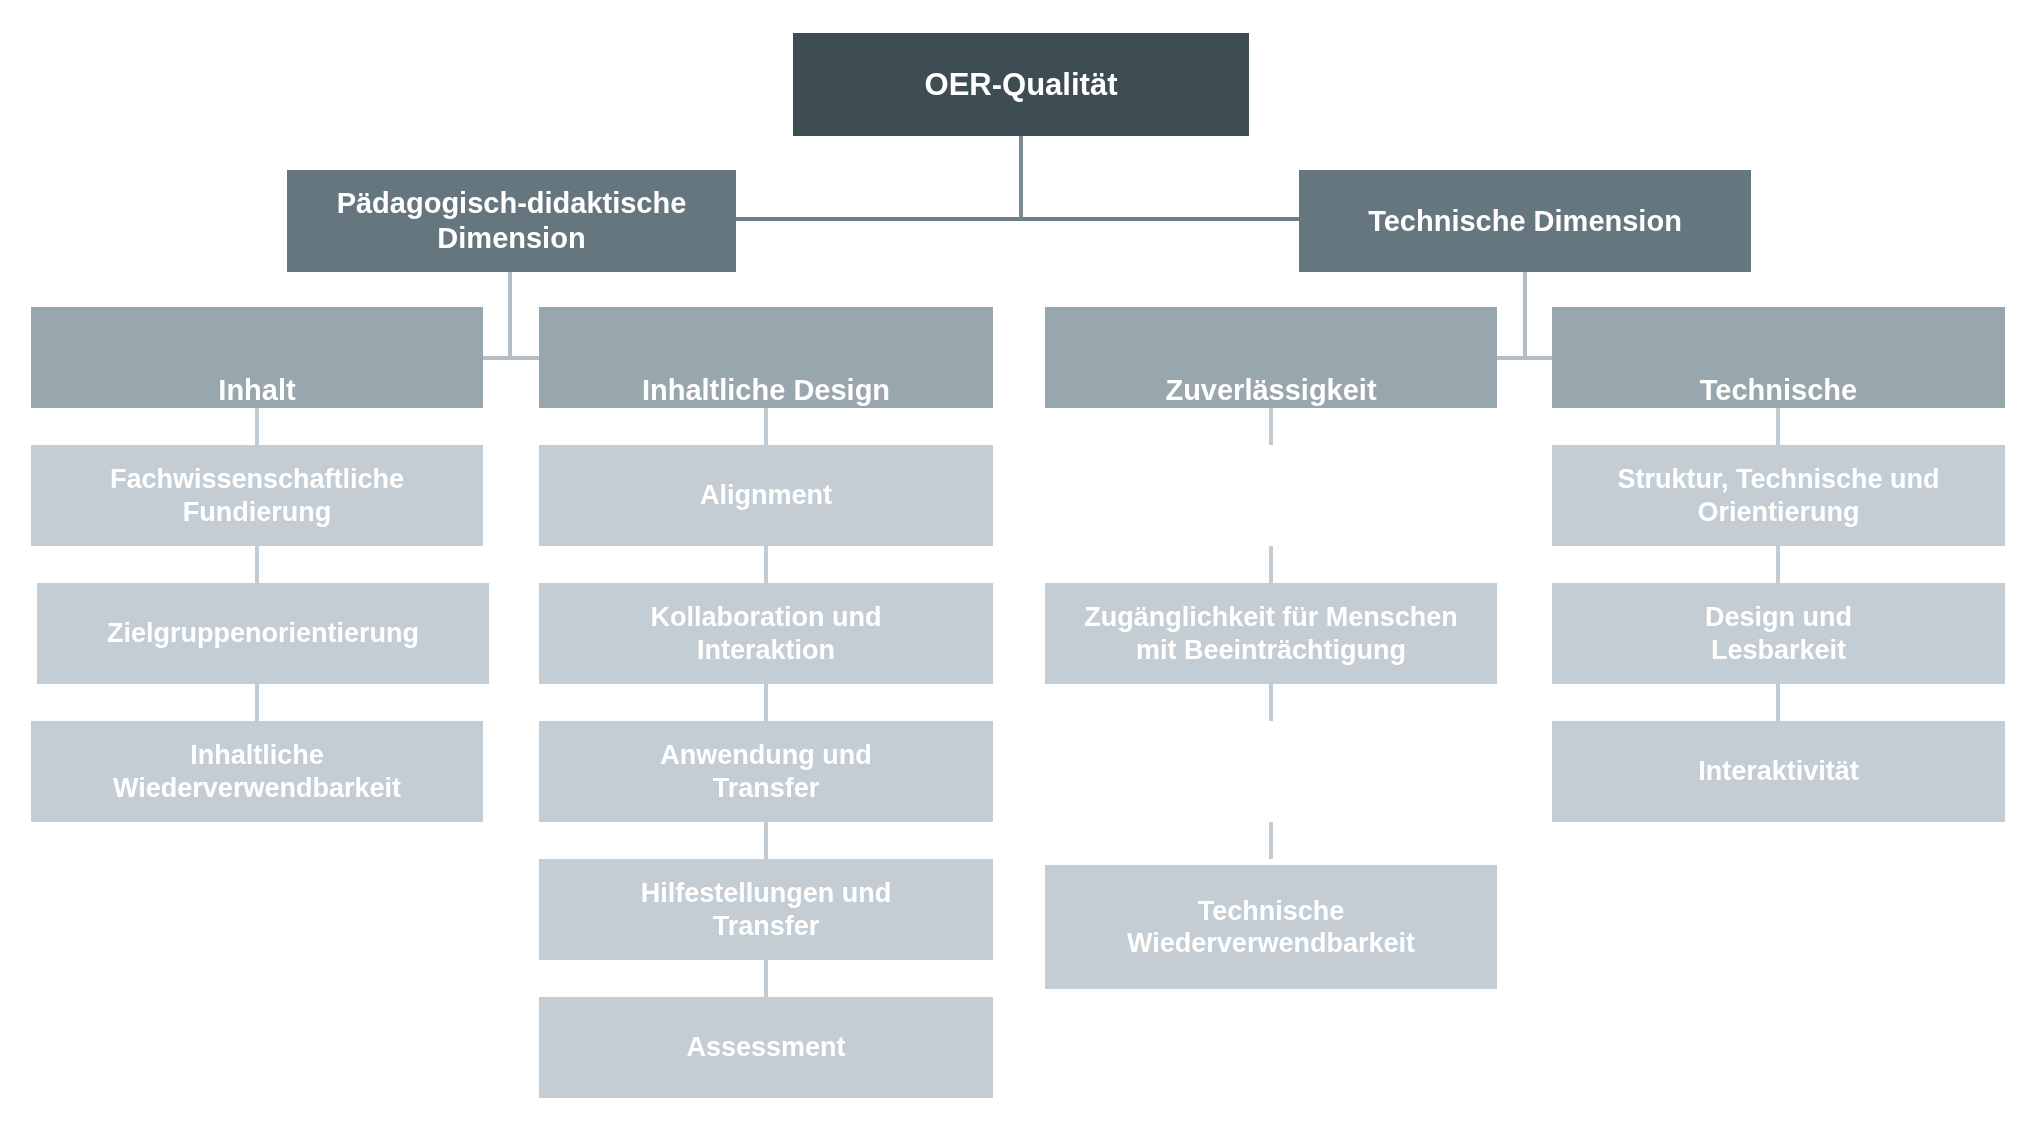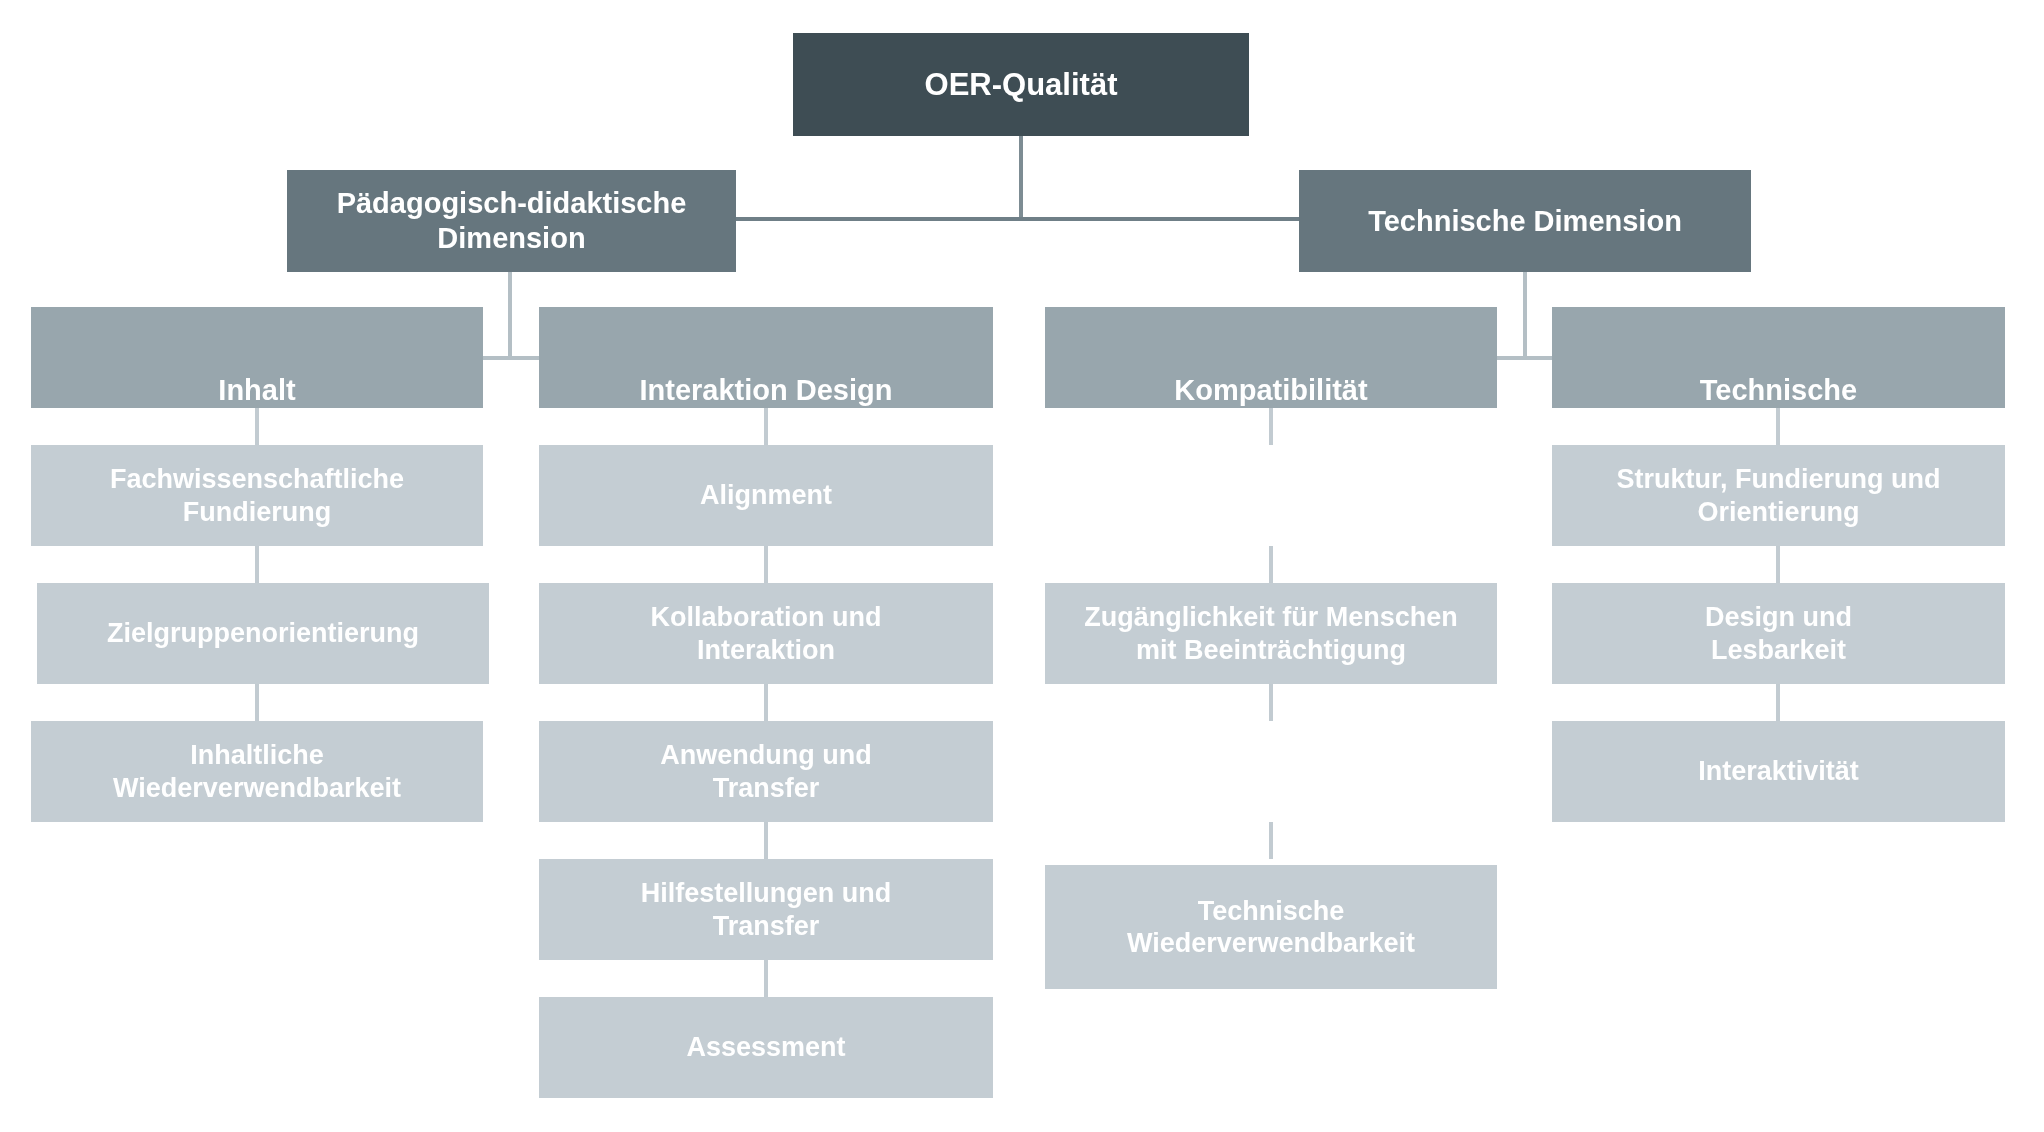--- a/index.html
+++ b/index.html
@@ -55,24 +55,24 @@
   <div class="conn conn-dim" style="left:508px;top:272px;width:4px;height:86px"></div>
   <div class="conn conn-dim" style="left:483px;top:356px;width:56px;height:4px"></div>
 
   <div class="conn conn-dim" style="left:1523px;top:272px;width:4px;height:86px"></div>
   <div class="conn conn-dim" style="left:1497px;top:356px;width:55px;height:4px"></div>
 
   <div class="box lvl3" style="left:31px;top:307px;width:452px;height:101px">
     <span>Inhalt</span>
   </div>
   <div class="box lvl3" style="left:539px;top:307px;width:454px;height:101px">
-    <span>Interaktion Design</span>
+    <span>Inhaltliche Design</span>
   </div>
   <div class="box lvl3" style="left:1045px;top:307px;width:452px;height:101px">
-    <span>Kompatibilität</span>
+    <span>Zuverlässigkeit</span>
   </div>
   <div class="box lvl3" style="left:1552px;top:307px;width:453px;height:101px">
     <span>Technische</span>
   </div>
 
   <div class="conn conn-item" style="left:255px;top:408px;width:4px;height:37px"></div>
   <div class="box item" style="left:31px;top:445px;width:452px;height:101px">
     <span>Fachwissenschaftliche
 Fundierung</span>
   </div>
@@ -118,21 +118,21 @@
   </div>
   <div class="conn conn-item" style="left:1269px;top:684px;width:4px;height:37px"></div>
   <div class="conn conn-item" style="left:1269px;top:822px;width:4px;height:37px"></div>
   <div class="box item" style="left:1045px;top:865px;width:452px;height:124px">
     <span>Technische
 Wiederverwendbarkeit</span>
   </div>
 
   <div class="conn conn-item" style="left:1776px;top:408px;width:4px;height:37px"></div>
   <div class="box item" style="left:1552px;top:445px;width:453px;height:101px">
-    <span>Struktur, Fundierung und
+    <span>Struktur, Technische und
 Orientierung</span>
   </div>
   <div class="conn conn-item" style="left:1776px;top:546px;width:4px;height:37px"></div>
   <div class="box item" style="left:1552px;top:583px;width:453px;height:101px">
     <span>Design und
 Lesbarkeit</span>
   </div>
   <div class="conn conn-item" style="left:1776px;top:684px;width:4px;height:37px"></div>
   <div class="box item" style="left:1552px;top:721px;width:453px;height:101px">
     <span>Interaktivität</span>

